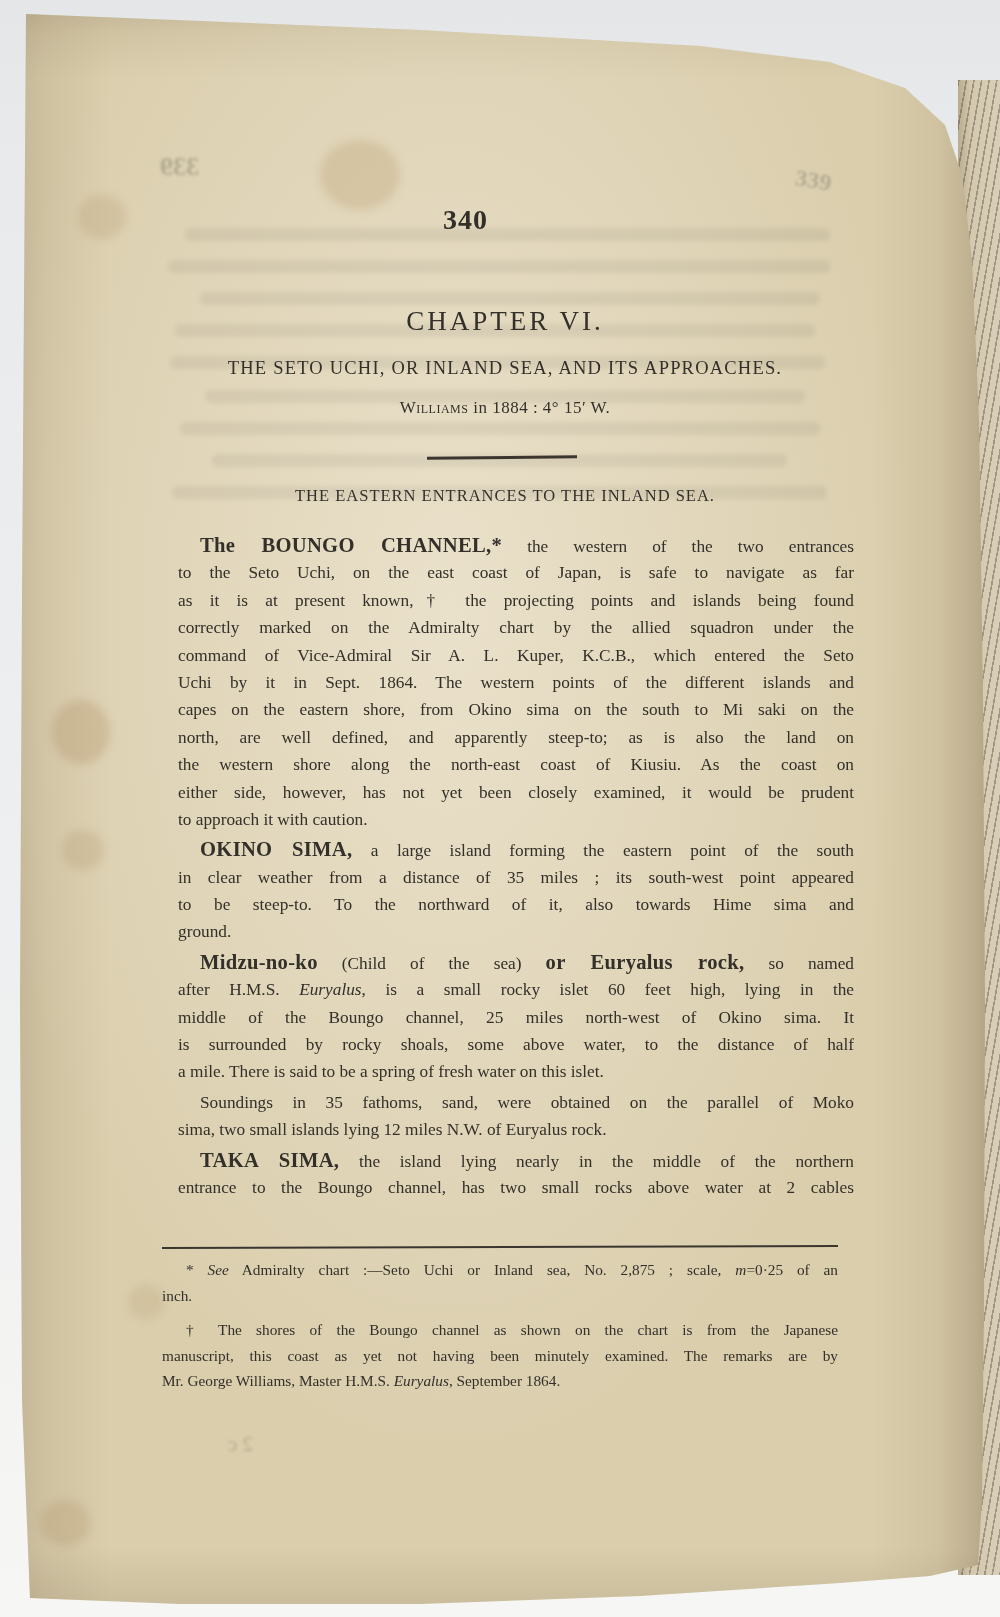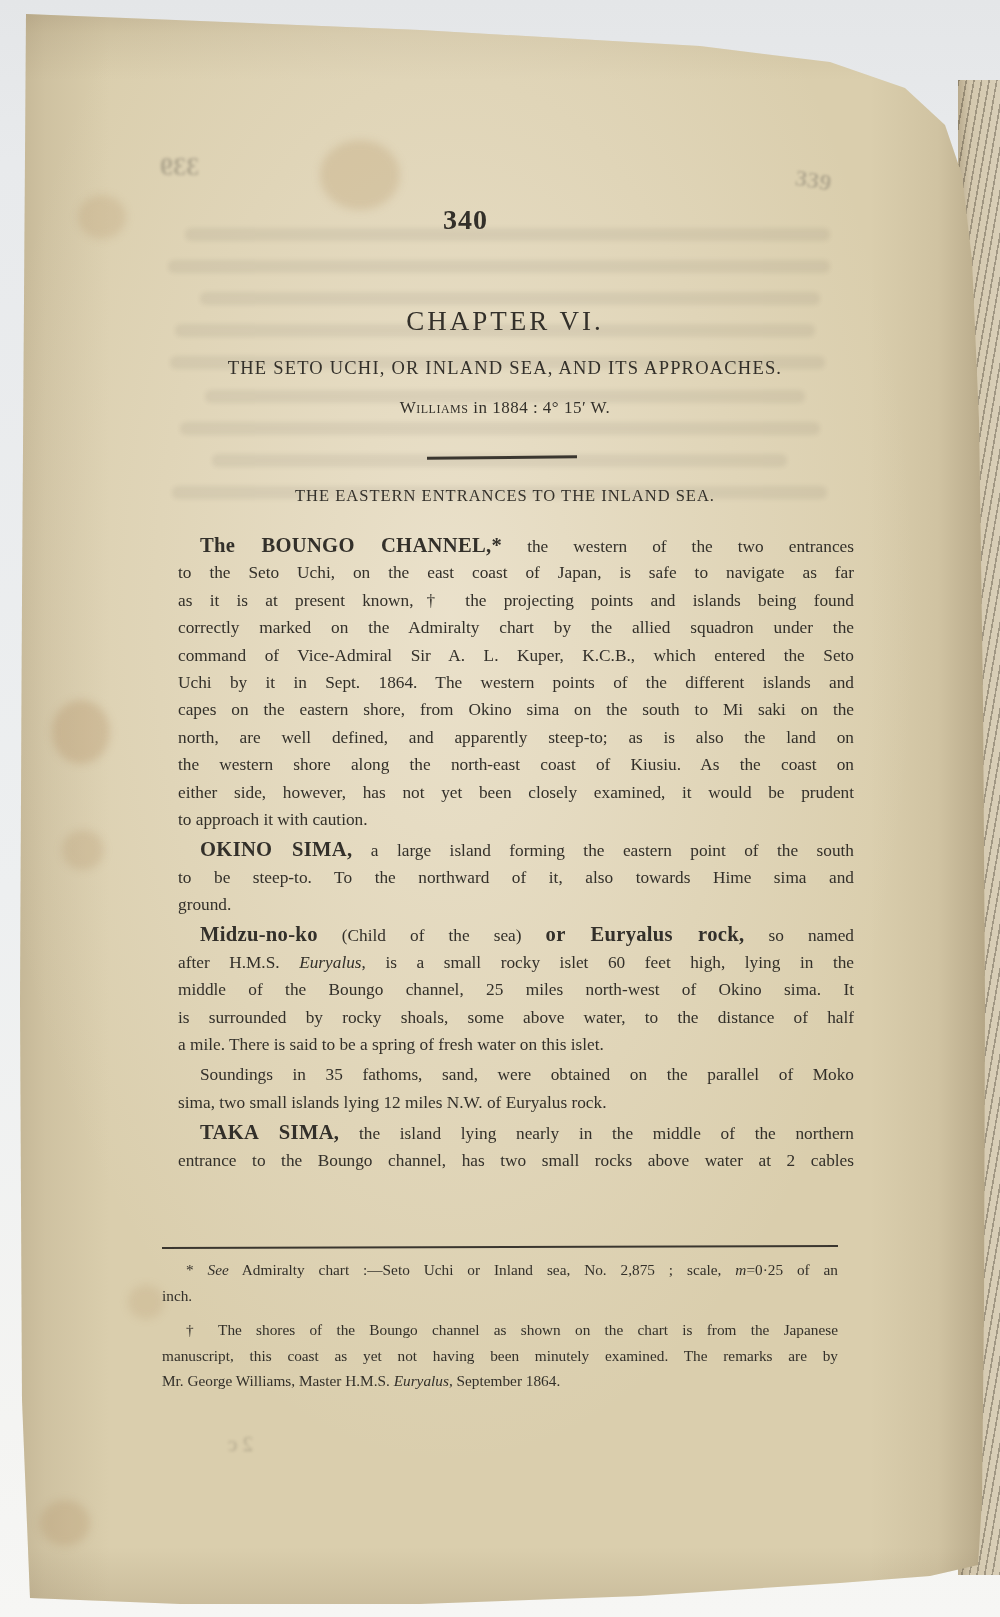--- a/index.html
+++ b/index.html
@@ -115,20 +115,21 @@
           <div class="tline"><span class="sg ">command of Vice-Admiral Sir A. L. Kuper, K.C.B., which entered the Seto</span></div>
           <div class="tline"><span class="sg ">Uchi by it in Sept. 1864. The western points of the different islands and</span></div>
           <div class="tline"><span class="sg ">capes on the eastern shore, from Okino sima on the south to Mi saki on the</span></div>
           <div class="tline"><span class="sg ">north, are well defined, and apparently steep-to; as is also the land on</span></div>
           <div class="tline"><span class="sg ">the western shore along the north-east coast of Kiusiu. As the coast on</span></div>
           <div class="tline"><span class="sg ">either side, however, has not yet been closely examined, it would be prudent</span></div>
           <div class="tline last"><span class="sg ">to approach it with caution.</span></div>
         </div>
       <div class="para">
           <div class="tline indent"><span class="sg lead">OKINO SIMA,</span><span class="sg "> a large island forming the eastern point of the south</span></div>
+          <div class="tline"><span class="sg ">in clear weather from a distance of 35 miles ; its south-west point appeared</span></div>
           <div class="tline"><span class="sg ">to be steep-to. To the northward of it, also towards Hime sima and</span></div>
           <div class="tline last"><span class="sg ">ground.</span></div>
         </div>
       <div class="para">
           <div class="tline indent"><span class="sg lead">Midzu-no-ko</span><span class="sg "> (Child of the sea) </span><span class="sg lead">or Euryalus rock,</span><span class="sg "> so named</span></div>
           <div class="tline"><span class="sg ">after H.M.S. </span><span class="sg i">Euryalus</span><span class="sg ">, is a small rocky islet 60 feet high, lying in the</span></div>
           <div class="tline"><span class="sg ">middle of the Boungo channel, 25 miles north-west of Okino sima. It</span></div>
           <div class="tline"><span class="sg ">is surrounded by rocky shoals, some above water, to the distance of half</span></div>
           <div class="tline last"><span class="sg ">a mile. There is said to be a spring of fresh water on this islet.</span></div>
         </div>

